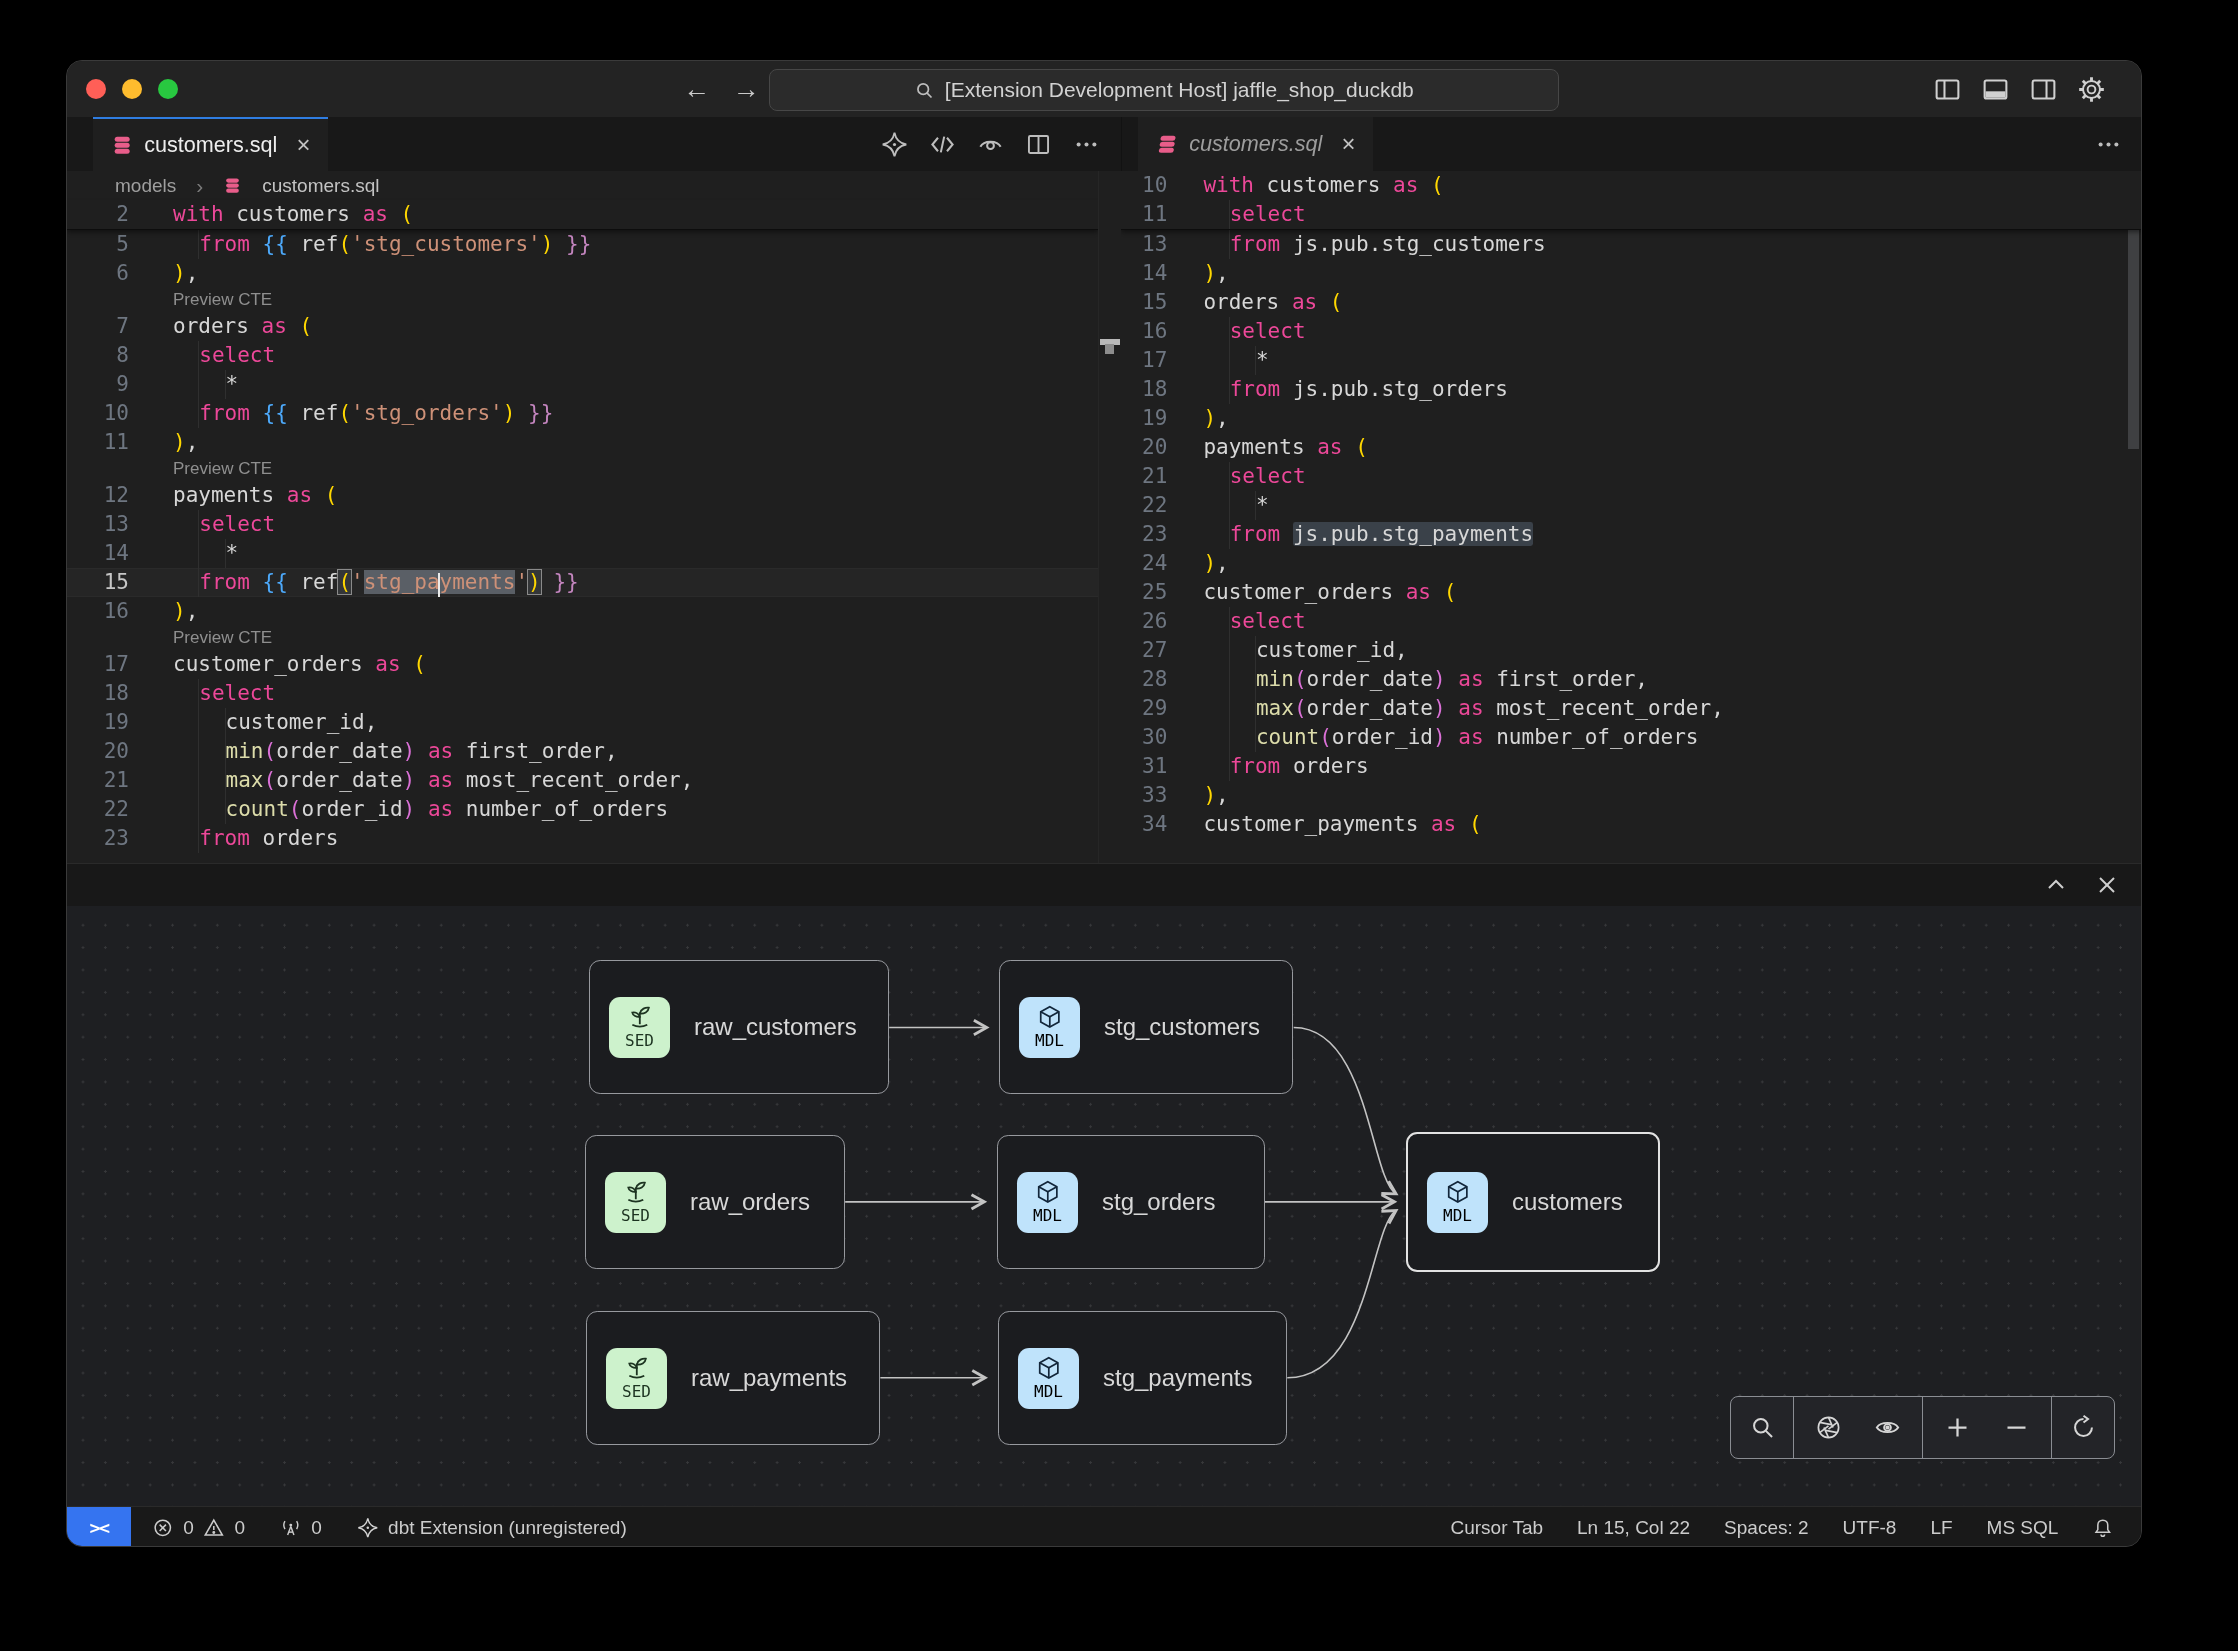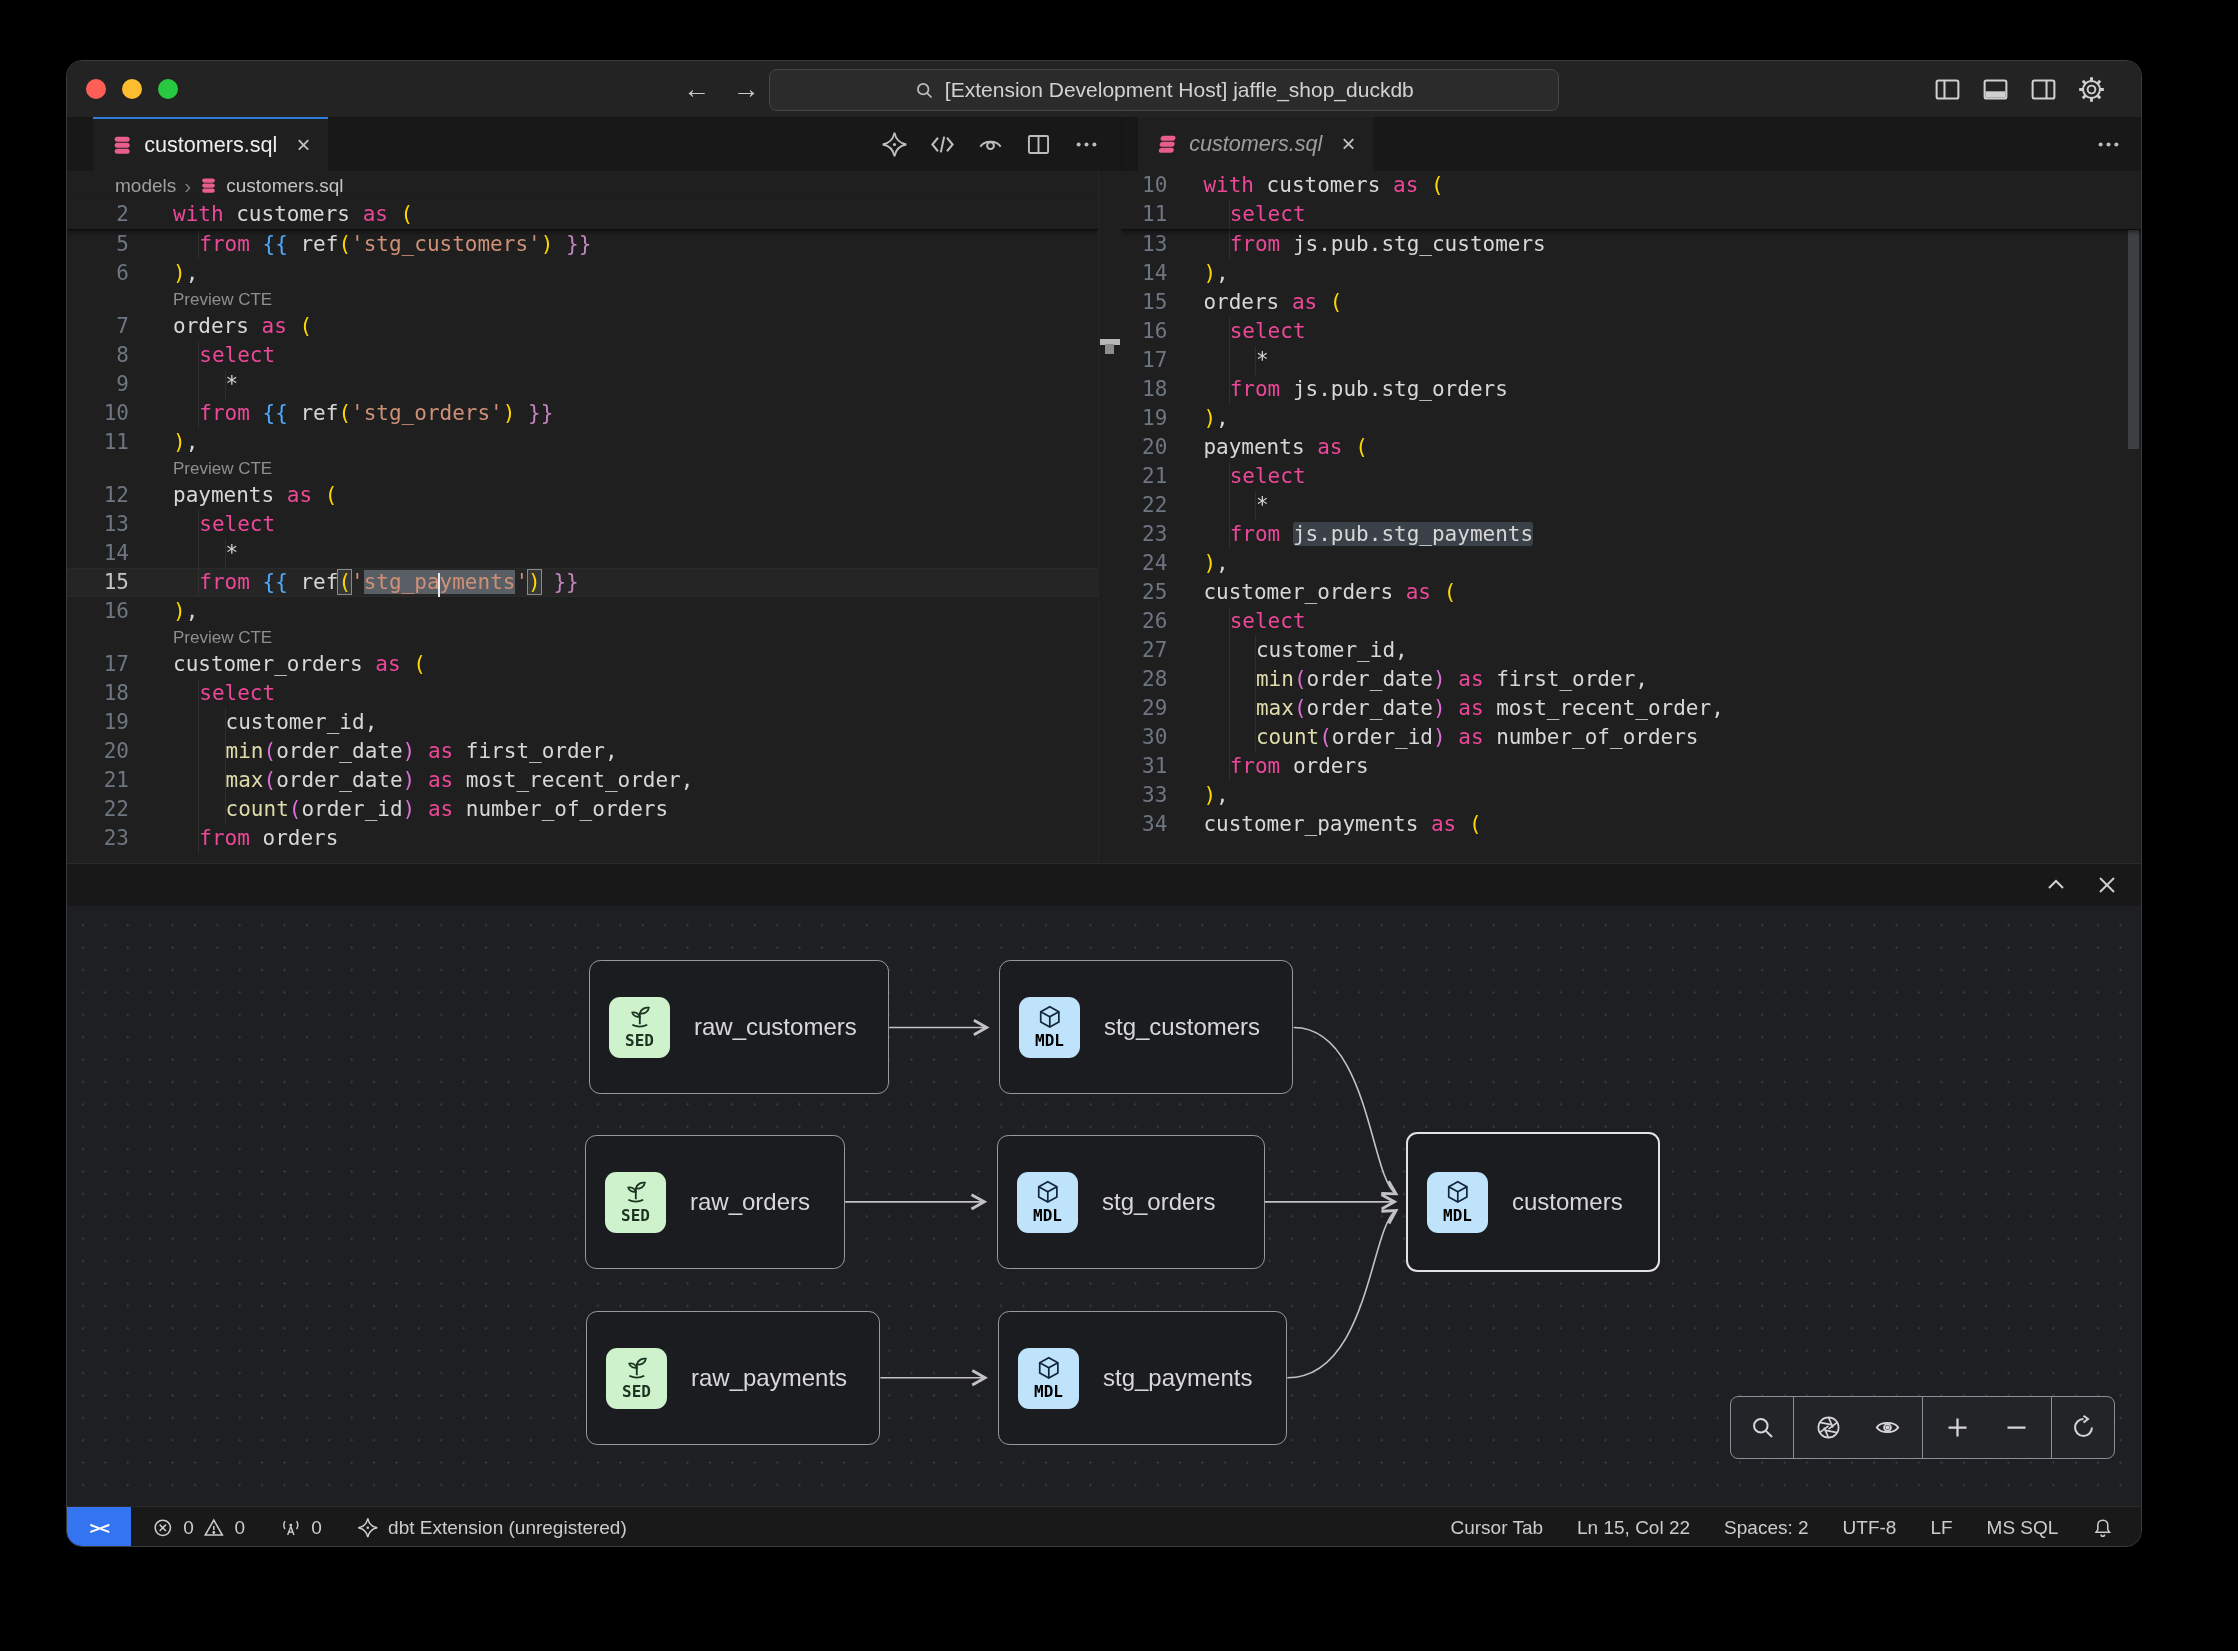--- a/index.html
+++ b/index.html
@@ -31,21 +31,21 @@
   .tab .tlabel{color:#ededed;font-size:21.6px;}
   .tab.preview .tlabel{color:#9d9d9d;font-style:italic;}
   .tab .close{color:#c2c2c2;font-size:24px;margin-left:8px;}
   .tab-actions{position:absolute;right:21px;top:0;height:54px;display:flex;align-items:center;gap:21px;}
   .tab-actions .ic{width:27px;height:27px;opacity:.88;}
 
   
   .editor{position:absolute;top:110px;height:692px;background:#1f1f1f;overflow:hidden;}
   .editor.lefted{left:0;width:1031px;}
   .editor.righted{left:1054px;width:1022px;}
-  .breadcrumb{height:29px;display:flex;align-items:center;gap:8px;padding-left:48px;color:#9f9f9f;
+  .breadcrumb{height:29px;display:flex;align-items:center;gap:20px;padding-left:48px;color:#9f9f9f;
               font-size:19px;}
   .breadcrumb .sep{color:#7c7c7c;font-size:21px;}
   .breadcrumb .file{color:#c3c3c3;}
   .sticky{box-shadow:0 3.2px 4.8px rgba(0,0,0,.45);border-bottom:0.8px solid #0d0d0d;position:relative;background:#1f1f1f;z-index:3;}
   .lines{position:relative;}
   .row{display:flex;height:29px;line-height:29px;font-family:"DejaVu Sans Mono",monospace;font-size:21px;white-space:pre;}
   .righted .row{height:29px;line-height:29px;}
   .row .ln{flex:0 0 86px;text-align:right;padding-right:24px;box-sizing:border-box;color:#6e7681;}
   .righted .row .ln{flex:0 0 64px;padding-right:17.6px;}
   .row .code{display:block;height:100%;padding-left:20px;}
@@ -84,21 +84,21 @@
            background-size:22.4px 22.4px;background-position:4.8px 8px;}
   .edges{position:absolute;left:0;top:0;width:2076px;height:1487px;pointer-events:none;}
   .node{position:absolute;display:flex;align-items:center;background:#1b1c1f;border:1.6px solid #97999e;
         border-radius:11.2px;box-sizing:border-box;}
   .node.selected{border:2.4px solid #e2e2e2;}
   .badge{width:61px;height:61px;border-radius:11.2px;margin-left:19px;display:flex;flex-direction:column;
          align-items:center;justify-content:center;gap:0.8px;}
   .badge.SED{background:#cdf2cc;color:#1c3320;}
   .badge.MDL{background:#bfe3fb;color:#000000;}
   .badge .bic{width:25.6px;height:25.6px;display:block;}
-  .badge .btxt{font-size:16px;font-weight:700;font-family:"DejaVu Sans Mono",monospace;}
+  .badge .btxt{font-size:16px;font-weight:400;font-family:"DejaVu Sans Mono",monospace;}
   .nlabel{color:#d8d8d8;font-size:24px;margin-left:24px;}
   .lin-toolbar{position:absolute;display:flex;background:#232428;border:1.6px solid #8a8d93;border-radius:8px;
                overflow:hidden;}
   .lt-cell{display:flex;align-items:center;justify-content:center;gap:32px;border-right:1.6px solid #8a8d93;height:61px;}
   .lt-cell:last-child{border-right:none;}
   .lt-cell .ic{width:27px;height:27px;}
 
   
   .statusbar{position:absolute;left:0;top:1445px;width:2076px;height:42px;background:#191919;
              border-top:0.8px solid #2a2a2a;display:flex;align-items:center;color:#cccccc;font-size:19px;box-sizing:border-box;}

